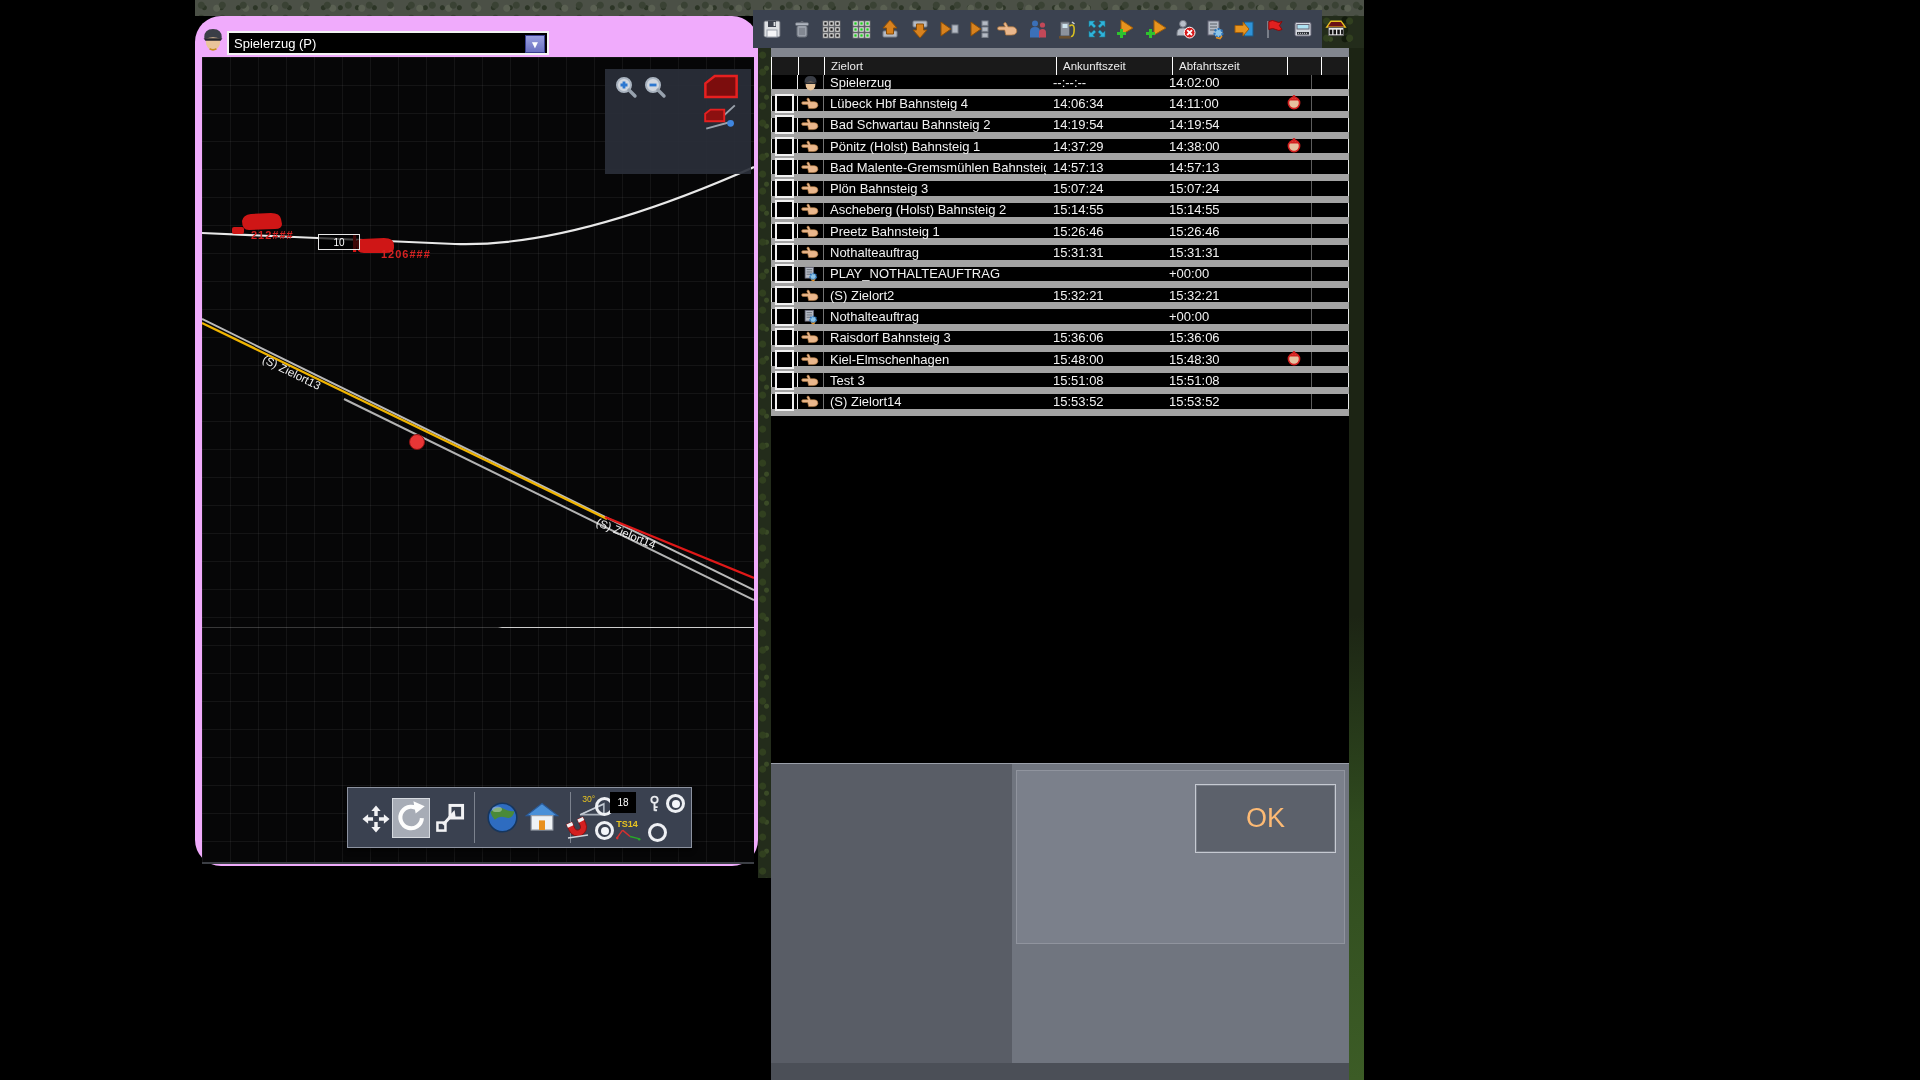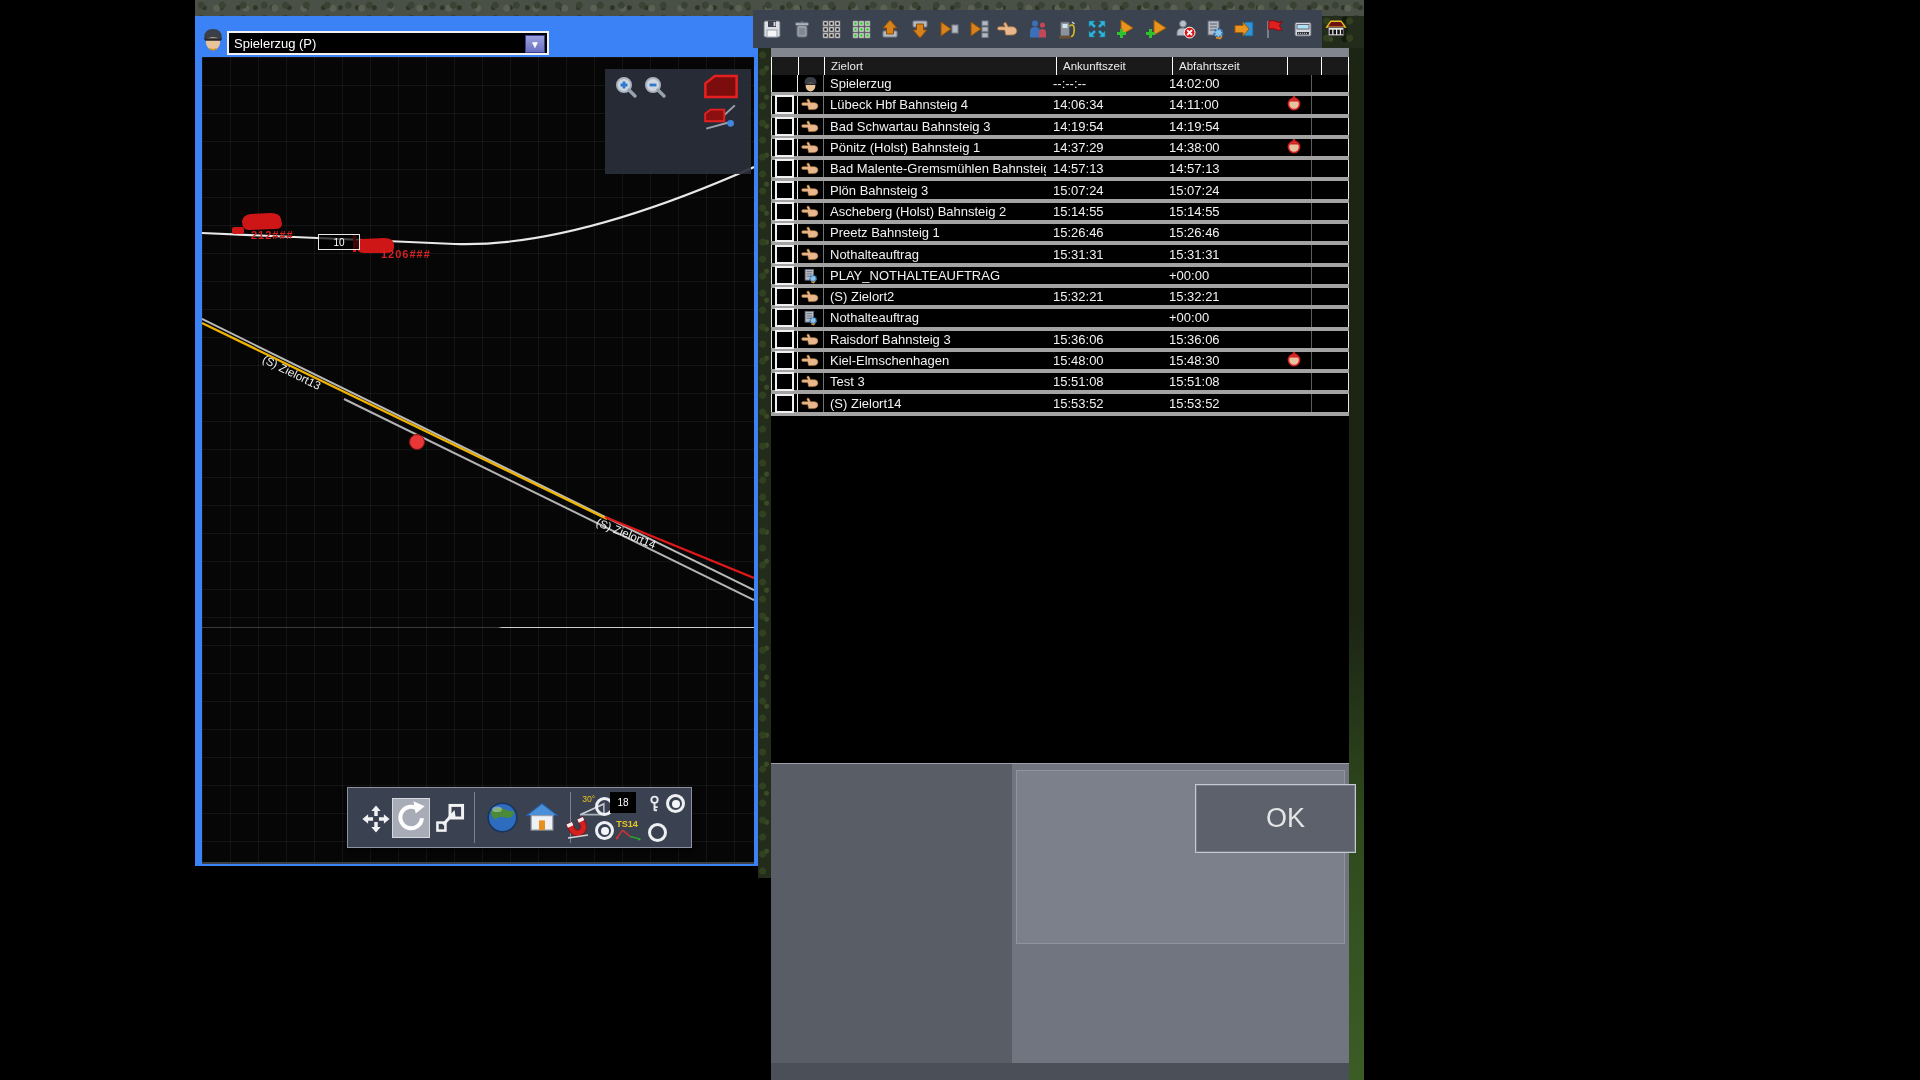--- a/index.html
+++ b/index.html
@@ -16,21 +16,21 @@
     background-size:23px 17px,31px 23px,19px 29px,27px 19px;}
   .texture-top{background-color:#4b5046;
     background-image:
       radial-gradient(circle at 30% 40%, #3a4234 0 3px, transparent 4px),
       radial-gradient(circle at 75% 55%, #5a6052 0 3px, transparent 4px),
       radial-gradient(circle at 55% 70%, #2c3526 0 2px, transparent 3px);
     background-size:21px 13px,29px 15px,17px 11px;}
   .grass{background:linear-gradient(#1c2414 0 55%, #2f4a1e 75%, #3c5c26);}
 
   
-  #win-left{left:195px;top:16px;width:563px;height:850px;background:#3b82f6;}
+  #win-left{left:195px;top:16px;width:563px;height:850px;background:#f0abfc;border-radius:26px;}
   #map{left:7px;top:41px;width:552px;height:805px;background:#060607;overflow:hidden;
     background-image:
       linear-gradient(rgba(255,255,255,.055) 1px, transparent 1px),
       linear-gradient(90deg, rgba(255,255,255,.055) 1px, transparent 1px);
     background-size:28px 28px;border-bottom:2px solid #3c3f45;}
   #hline{left:0;top:570px;width:552px;height:1px;
     background:linear-gradient(90deg, rgba(255,255,255,.2) 0 296px, rgba(255,255,255,.8) 300px);}
   #train-select{left:32px;top:15px;width:322px;height:24px;background:#000;border:2px solid #f2f2f2;
     color:#fff;font-size:13px;display:flex;align-items:center;padding-left:5px;box-sizing:border-box;}
   #dd-btn{position:absolute;right:2px;top:2px;width:18px;height:16px;
@@ -56,42 +56,42 @@
   #rtoolbar{left:753px;top:10px;width:569px;height:38px;background:#3b4250;
     display:flex;align-items:center;justify-content:space-between;padding:0 7px;box-sizing:border-box;}
   .tb-icon{width:24px;height:24px;display:inline-flex;align-items:center;justify-content:center;}
   .tb-icon svg{width:22px;height:22px;}
   #rt-strip{left:771px;top:48px;width:578px;height:9px;background:#82868f;}
   #table{left:771px;top:57px;width:578px;height:586px;background:#000;overflow:hidden;color:#f2f2f2;}
   #thead{position:relative;height:18px;background:#1a1a1a;display:flex;font-size:11.5px;color:#ececec;}
   #thead .hc{border-left:1px solid #fff;height:100%;box-sizing:border-box;display:flex;
     align-items:center;padding-left:6px;}
   .trow{position:relative;height:21.3px;display:flex;align-items:center;
-    border-bottom:4px solid #a3a3a3;font-size:13px;box-sizing:border-box;}
+    border-bottom:7px solid #a3a3a3;font-size:13px;box-sizing:border-box;}
   .c1{width:27px;border-left:1px solid #e8e8e8;border-right:1px solid #e8e8e8;height:100%;
     display:flex;align-items:center;justify-content:center;box-sizing:border-box;}
   .c2{width:26px;border-right:1px solid rgba(232,232,232,.5);height:100%;display:flex;
     align-items:center;justify-content:center;box-sizing:border-box;}
   .c3{width:216px;padding-left:6px;white-space:nowrap;overflow:hidden;}
   .c4{width:116px;padding-left:7px;box-sizing:border-box;}
   .c5{width:115px;padding-left:7px;box-sizing:border-box;}
   .c6{width:34px;display:flex;align-items:center;justify-content:center;}
   .c7{flex:1;border-left:1px solid rgba(232,232,232,.4);height:100%;box-sizing:border-box;
       border-right:1px solid #e8e8e8;}
   .cbx{width:15px;height:15px;border:2px solid #f0f0f0;background:#000;}
   .rowicon svg{display:block;}
 
   #bottom-panel{left:771px;top:763px;width:578px;height:317px;background:#70757f;
     border-top:1px solid #9ba0aa;box-sizing:border-box;}
   #bp-left{left:0;top:0;width:241px;height:317px;background:#595d66;}
   #bp-inner{left:245px;top:6px;width:329px;height:174px;background:#7b808b;border:1px solid #90949e;
     box-sizing:border-box;}
   #ok-btn{left:424px;top:20px;width:139px;height:67px;background:#5c616b;border:1px solid #c6cad2;
     box-shadow:inset 0 0 0 1px #777c86;display:flex;align-items:center;justify-content:center;
-    color:#e5e5e5;font-size:27px;padding-left:20px;}
+    color:#fdba74;font-size:27px;}
   #bp-bottom{left:0;top:299px;width:578px;height:18px;background:#4b4f57;}
 </style>
 </head>
 <body>
 
 <div id="stage">
 
   <div class="abs texture-top" style="left:195px;top:0;width:1169px;height:16px;"></div>
   <div class="abs texture" style="left:758px;top:16px;width:13px;height:862px;"></div>
   <div class="abs texture" style="left:1322px;top:16px;width:42px;height:32px;"></div>
@@ -483,21 +483,21 @@
           </div>
           <div class="c2 rowicon">
             <span>
               <svg viewBox="0 0 20 14" width="19" height="13">
                 <g transform="scale(-1,1) translate(-20,0)">
                   <path d="M2 9 a4 4 0 0 1 4 -4 h4 l1.5 -3 a1.2 1.2 0 0 1 2.3 .8 L12.5 5 H18 a1.5 1.5 0 0 1 0 3 h-5 l-1 4.5 h-5 a5 4 0 0 1 -5 -3.5 z" fill="#eab78c" stroke="#b07840" stroke-width=".7"></path>
                 </g>
               </svg>
             </span>
           </div>
-          <div class="c3">Bad Schwartau Bahnsteig 3</div>
+          <div class="c3">Bad Schwartau Bahnsteig 2</div>
           <div class="c4">14:19:54</div>
           <div class="c5">14:19:54</div>
           <div class="c6"></div>
           <div class="c7"></div>
         </div>
         <div class="trow">
           <div class="c1">
             <span class="cbx"></span>
           </div>
           <div class="c2 rowicon">

